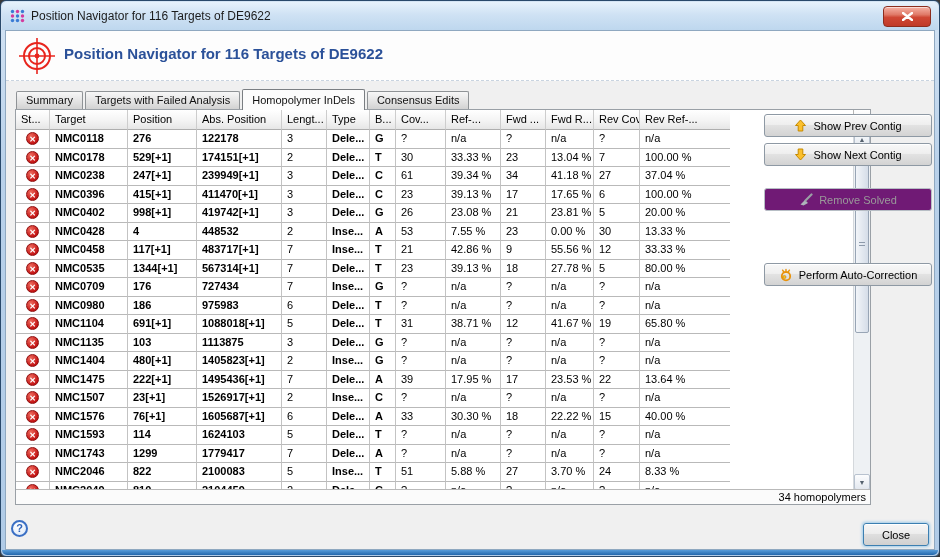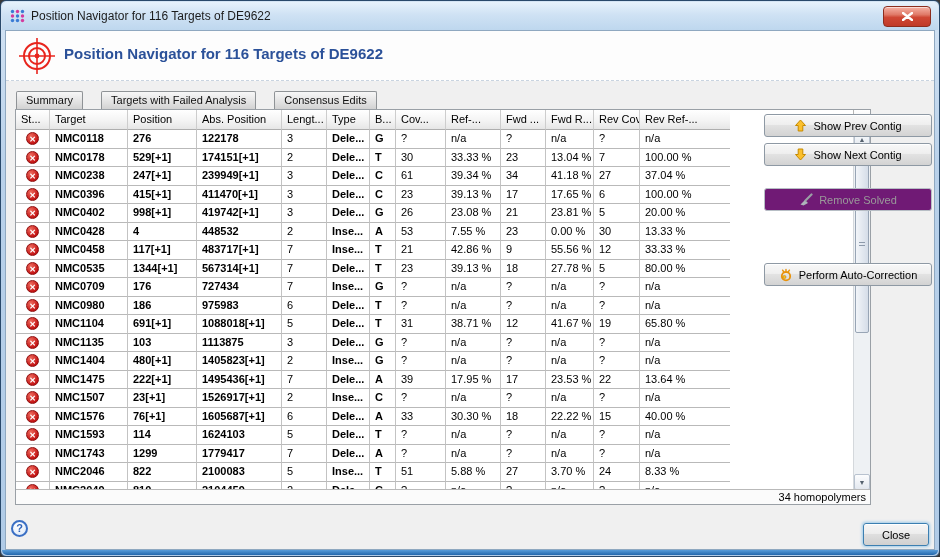--- a/index.html
+++ b/index.html
@@ -20,21 +20,21 @@
   .app-icon svg{display:block;}
   
   .win{position:absolute;left:4px;right:4px;top:29px;bottom:6px;background:#f0f0f0;
     border:1px solid #8fa8c0;box-sizing:border-box;overflow:hidden;}
   .hdr{position:absolute;left:0;right:0;top:0;height:49px;background:#fdfdfd;border-bottom:1px dashed #c9d4e0;}
   .hdr .target-icon{position:absolute;left:13px;top:7px;}
   .hdr-title{position:absolute;left:58px;top:14px;font-size:15px;font-weight:bold;color:#2b5199;}
   
   .tabs{position:absolute;left:10px;top:57px;height:21px;display:flex;align-items:flex-end;}
   .tab{height:17px;line-height:17px;padding:0 9px;font-size:11px;color:#111;background:linear-gradient(#f7f7f7,#dedede 70%,#d2d2d2);
-    border:1px solid #8f9396;border-bottom:none;border-radius:2px 2px 0 0;margin-right:18px;position:relative;}
+    border:1px solid #8f9396;border-bottom:none;border-radius:2px 2px 0 0;margin-right:2px;position:relative;}
   .tab.active{height:20px;line-height:20px;background:#fcfcfc;border-color:#7a7e82;z-index:3;margin-bottom:-1px;}
   
   .panel{position:absolute;left:9px;top:78px;width:856px;height:396px;background:#fff;
     border:1px solid #9aa0a6;box-sizing:border-box;}
   .thead{position:absolute;left:0;top:0;height:20px;width:714px;display:flex;z-index:2;}
   .hcell{box-sizing:border-box;height:20px;line-height:19px;font-size:11px;color:#000;padding:0 0 0 5px;
     background:linear-gradient(#ffffff,#f4f4f4 55%,#e6e6e6);border-right:1px solid #cdcdcd;border-bottom:1px solid #aeaeae;
     white-space:nowrap;overflow:hidden;cursor:default;}
   .cfg{position:absolute;right:0;top:0;width:17px;height:20px;margin:0;padding:0;border:none;
     border-left:1px solid #b5b5b5;border-bottom:1px solid #aeaeae;
@@ -114,20 +114,21 @@
           <circle cx="18" cy="18" r="8" fill="none" stroke="#e8251d" stroke-width="2"></circle>
           <circle cx="18" cy="18" r="2.4" fill="#e8251d"></circle>
         </svg>
       </span>
       <span class="hdr-title">Position Navigator for 116 Targets of DE9622</span>
     </div>
 
     <div class="tabs">
         <div class="tab">Summary</div>
         <div class="tab">Targets with Failed Analysis</div>
+        <div class="tab active">Homopolymer InDels</div>
         <div class="tab">Consensus Edits</div>
       </div>
 
     <div class="panel">
       <div class="thead">
           <div class="hcell c0">St...</div>
           <div class="hcell c1">Target</div>
           <div class="hcell c2">Position</div>
           <div class="hcell c3">Abs. Position</div>
           <div class="hcell c4">Lengt...</div>

